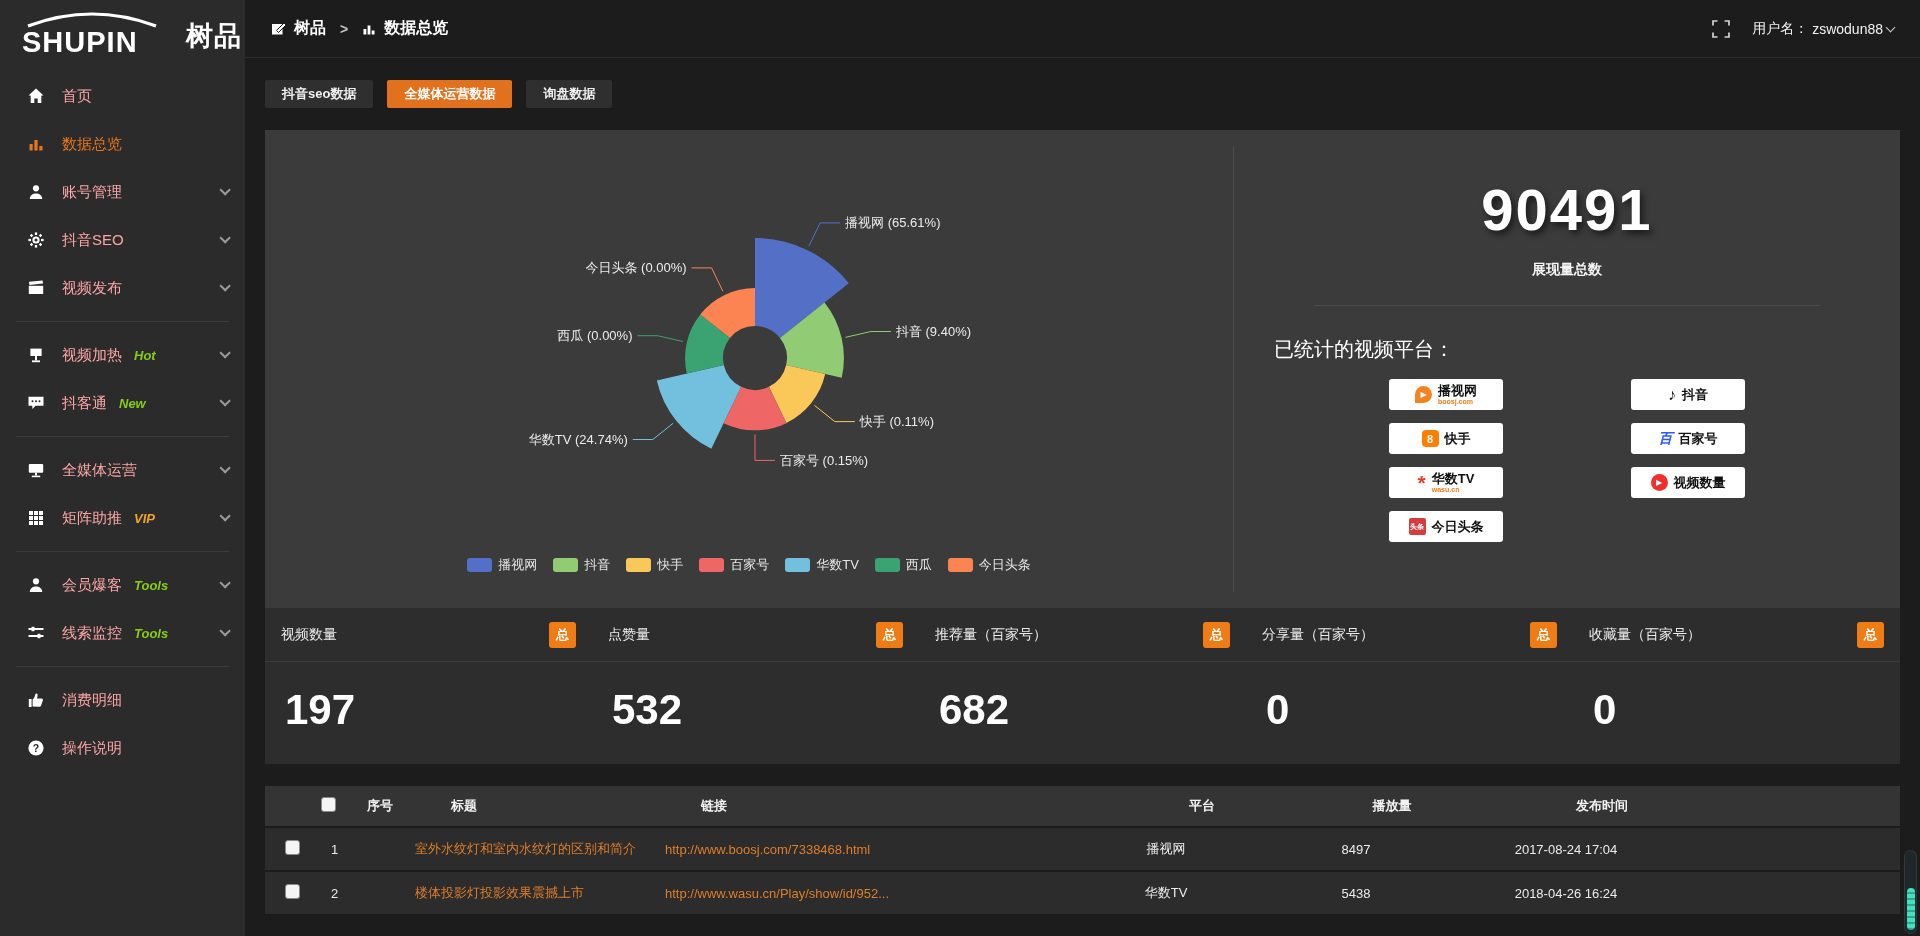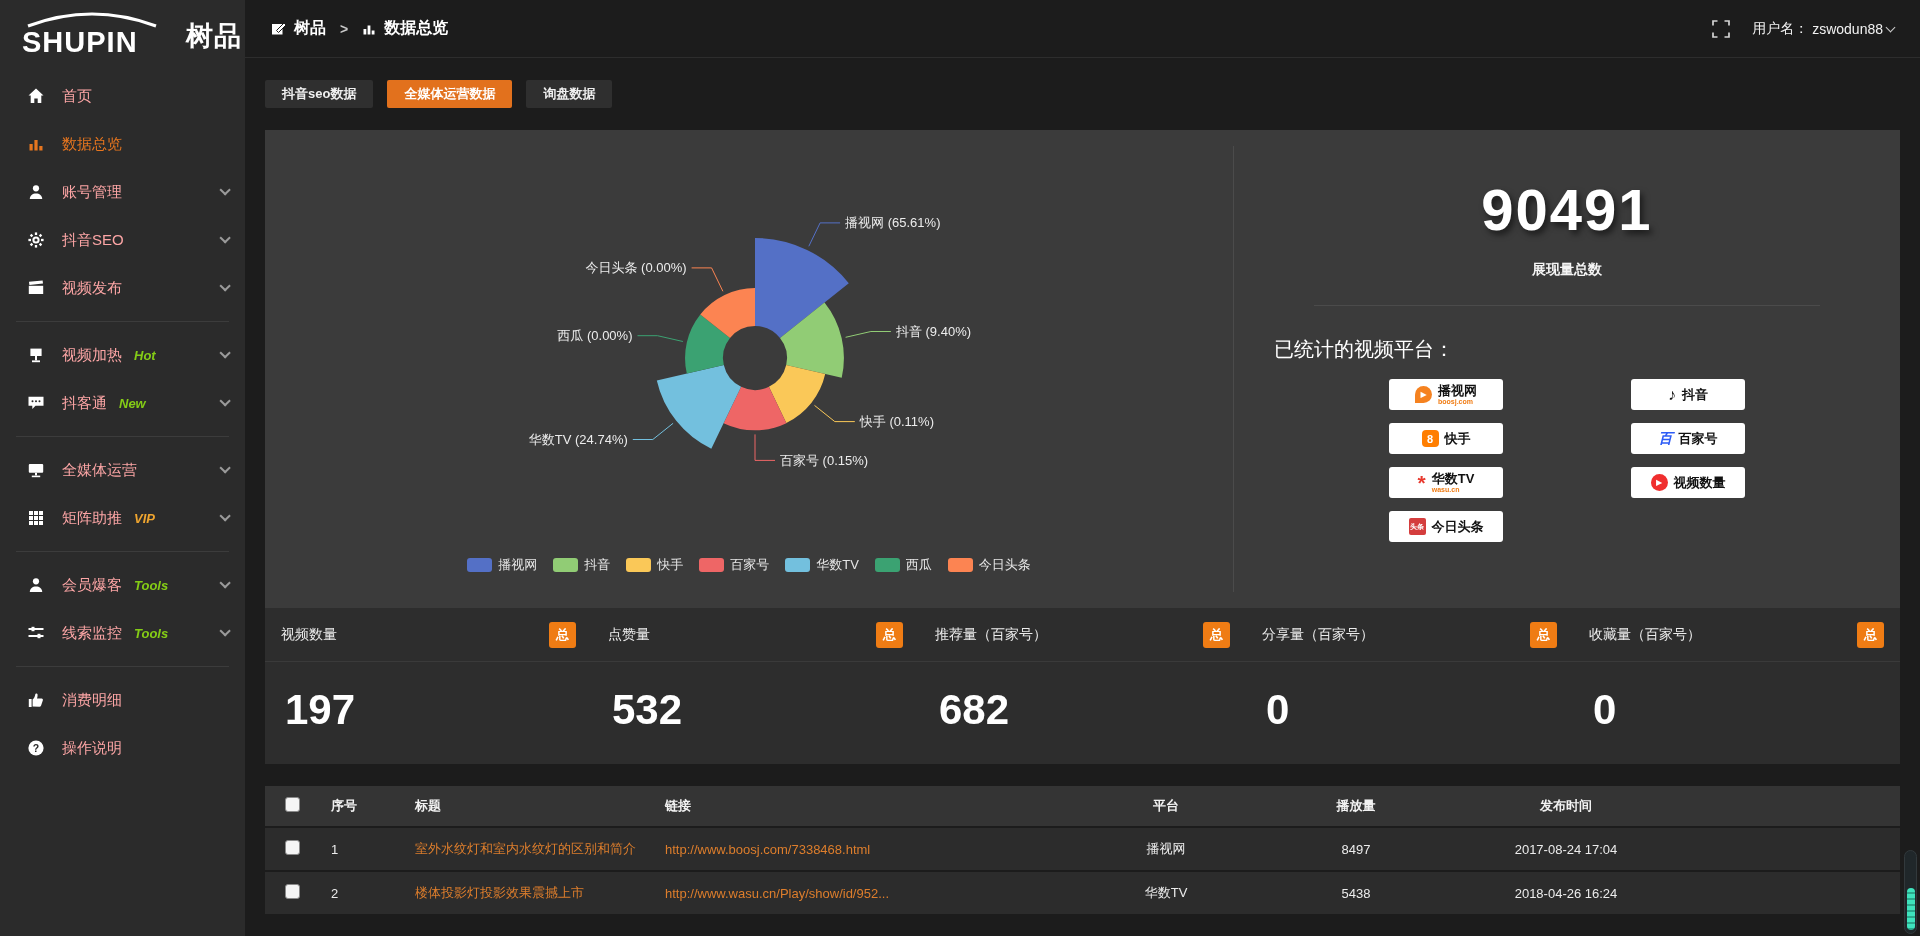--- a/index.html
+++ b/index.html
@@ -81,21 +81,21 @@
     height:54px; border-bottom:1px solid #3a3a3a; }
   .card-title { font-size:14px; color:#ececec; }
   .total-badge { background:#ef7c14; color:#fff; font-size:13px; font-weight:bold; padding:4px 7px;
     border-radius:3px; cursor:pointer; }
   .card-value { font-size:42px; font-weight:bold; color:#fff; padding:24px 20px 30px; }
 
   
   .table { margin-top:22px; }
   .trow { display:grid; grid-template-columns:52px 84px 250px 420px 190px 190px 230px 1fr;
     align-items:center; background:#2c2c2c; margin-top:2px; }
-  .trow.thead { background:#343434; height:40px; margin-top:0; }
+  .trow.thead { background:#343434; height:40px; margin-top:0;padding-left:36px; }
   .trow:not(.thead) { height:42px; }
   .tcell { font-size:13px; color:#ececec; padding:0 14px; white-space:nowrap; overflow:hidden; }
   .tcell.center { text-align:center; }
   .thead .tcell { font-weight:bold; color:#f2f2f2; }
   .checkbox { width:15px; height:15px; background:#f5f5f5; border:1px solid #8a8a8a; border-radius:3px;
     display:inline-block; cursor:pointer; margin-left:6px; }
   a.tlink { color:#de7e2c; text-decoration:none; cursor:pointer; }
 
   
   .scrollbar { position:fixed; right:3px; top:850px; width:13px; height:84px; background:#20272a;

